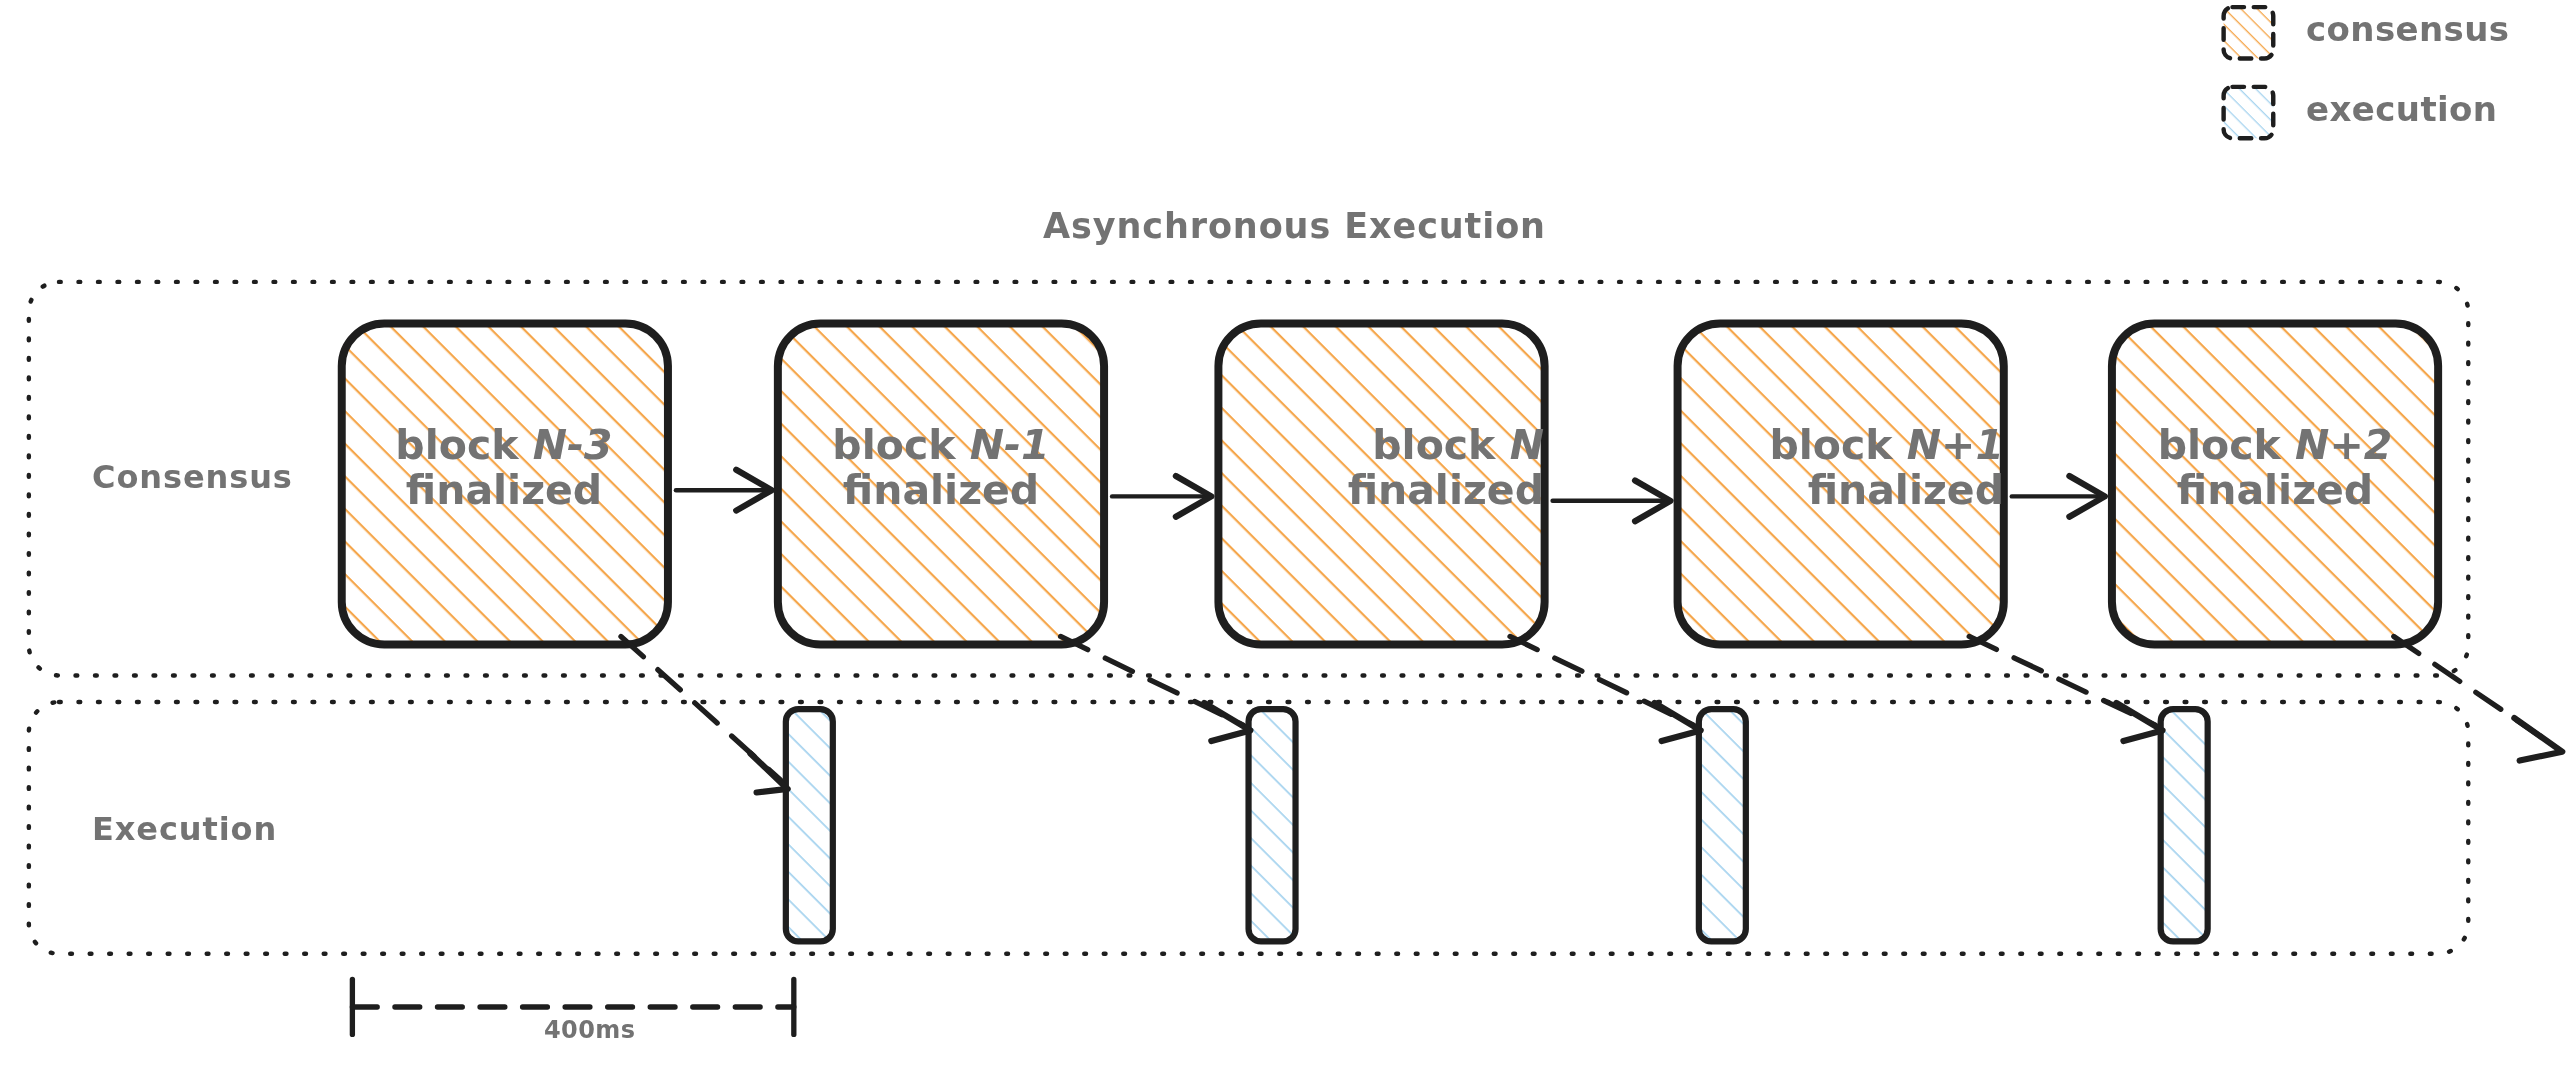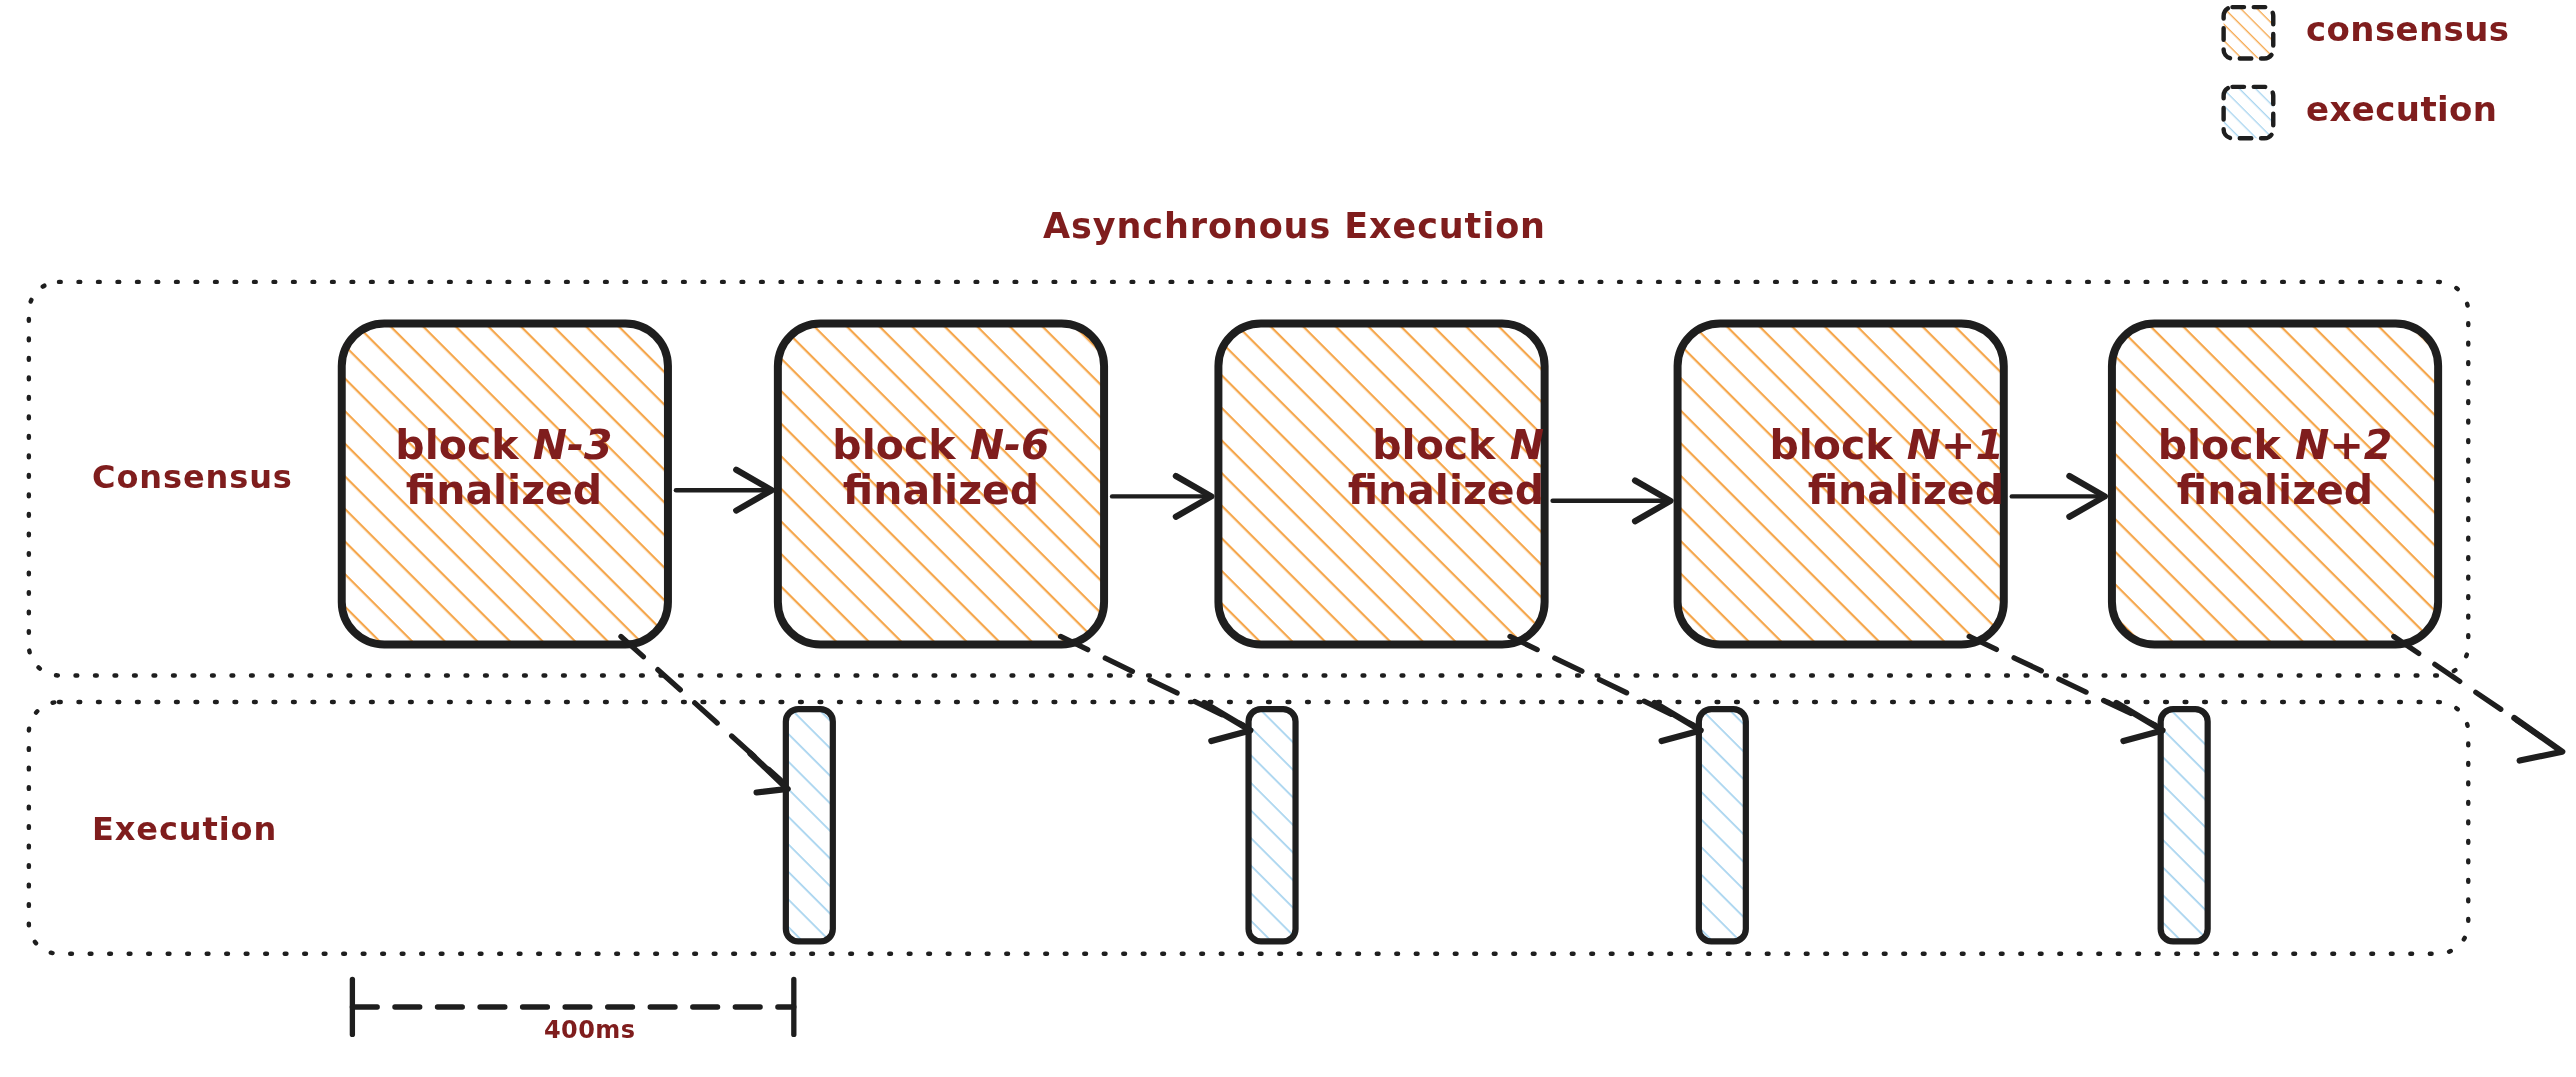--- a/index.html
+++ b/index.html
@@ -34,21 +34,21 @@
   .legend-text {
     font-size: 34px;
     letter-spacing: 0.4px;
   }
   .dim-text {
     font-size: 34px;
     letter-spacing: 0.4px;
   }
   .lbl-wrap {
     position: absolute;
-    color: #7f1d1d;
+    color: #737373;
     font-weight: 600;
     font-family: "DejaVu Sans", sans-serif;
     white-space: nowrap;
     user-select: none;
   }
 </style>
 </head>
 <body>
 
 <div id="stage">
@@ -167,21 +167,21 @@
 
   <div class="lbl-wrap" style="left:341px; top:424px; width:326px; text-align:center; white-space:normal;">
     <div style="font-size:41px; line-height:1.05;">
       <span>block </span><span style="font-style:italic;">N-3</span>
     </div>
     <div style="font-size:41px; line-height:1.15;">finalized</div>
   </div>
 
   <div class="lbl-wrap" style="left:778px; top:424px; width:326px; text-align:center; white-space:normal;">
     <div style="font-size:41px; line-height:1.05;">
-      <span>block </span><span style="font-style:italic;">N-6</span>
+      <span>block </span><span style="font-style:italic;">N-1</span>
     </div>
     <div style="font-size:41px; line-height:1.15;">finalized</div>
   </div>
 
   <div class="lbl-wrap" style="left:1218px; top:424px; width:326px; text-align:right; white-space:normal;">
     <div style="font-size:41px; line-height:1.05;">
       <span>block </span><span style="font-style:italic;">N</span>
     </div>
     <div style="font-size:41px; line-height:1.15;">finalized</div>
   </div>

